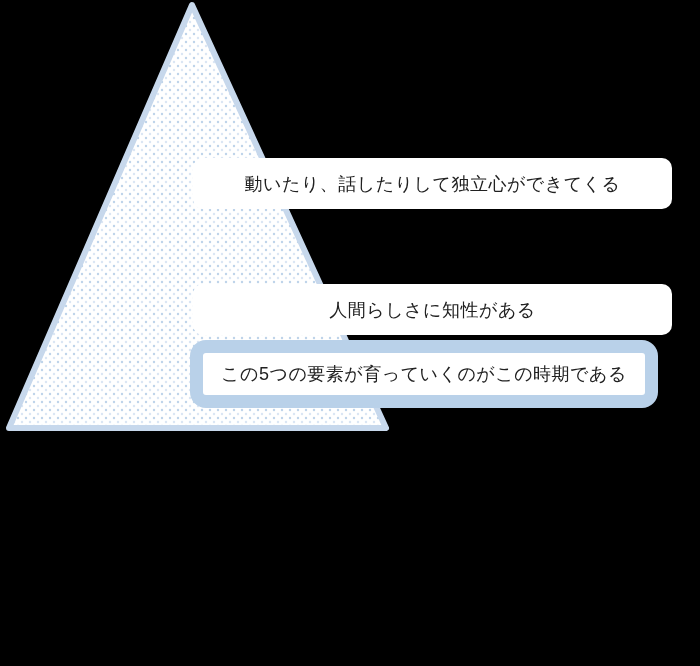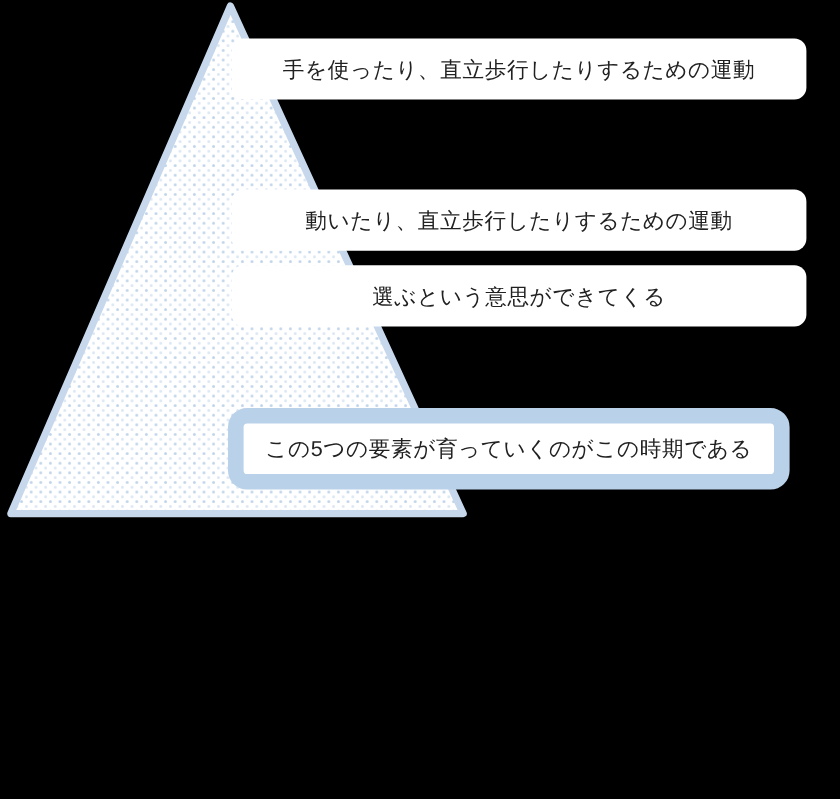--- a/index.html
+++ b/index.html
@@ -69,31 +69,28 @@
     <defs>
       <pattern id="dotfill" width="8" height="8" patternUnits="userSpaceOnUse">
         <rect class="pat-bg" x="0" y="0" width="8" height="8"></rect>
         <circle class="dot-a" cx="2" cy="2" r="1.2"></circle>
         <circle class="dot-b" cx="6" cy="6" r="1.2"></circle>
       </pattern>
     </defs>
     <polygon class="tri-shape" points="192,5 386,428 9,428"></polygon>
   </svg>
 
-  <div class="box b1">
-    <span>手を使ったり、直立歩行したりするための運動</span>
+
+
+  <div class="box b3">
+    <span>動いたり、話したりして独立心ができてくる</span>
   </div>
 
 
-  <div class="box b3">
-    <span>動いたり、直立歩行したりするための運動</span>
+  <div class="box b5">
+    <span>人間らしさに知性がある</span>
   </div>
-
-  <div class="box b4">
-    <span>選ぶという意思ができてくる</span>
-  </div>
-
 
   <div class="box b6">
     <span>この5つの要素が育っていくのがこの時期である</span>
   </div>
 
 </div>
 
 </body></html>

